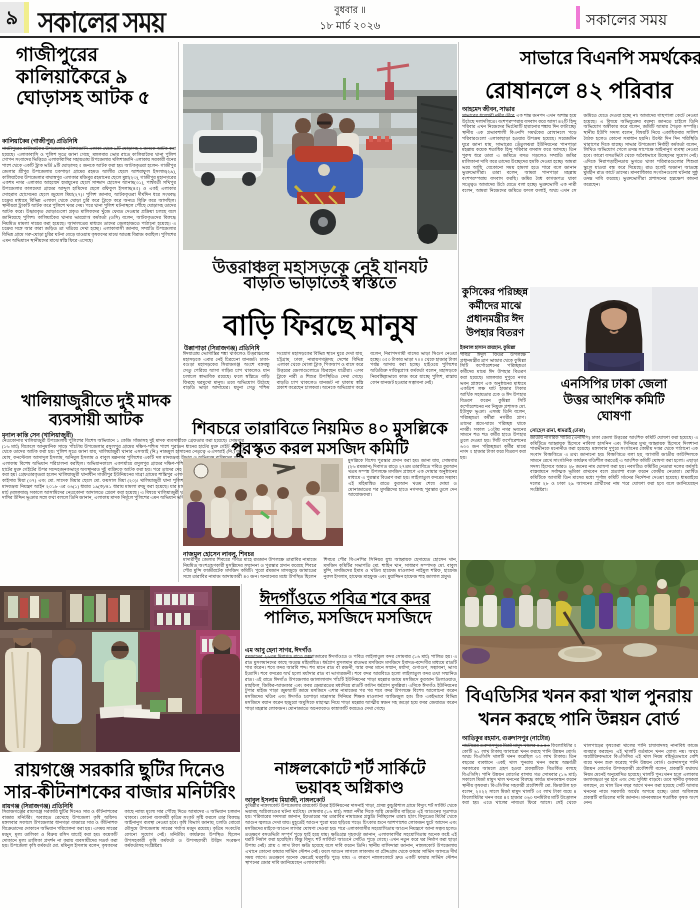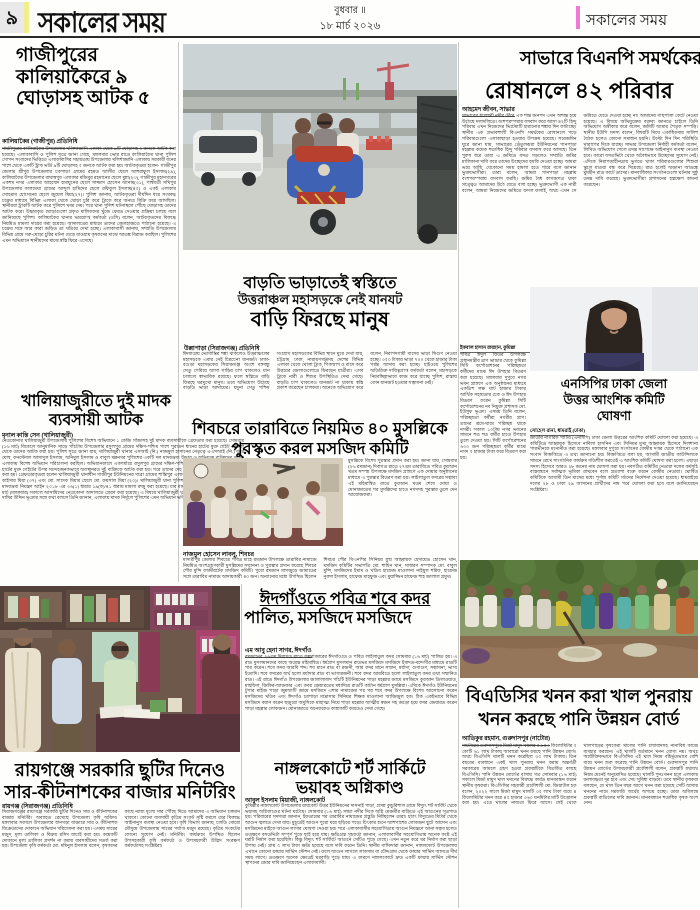--- a/index.html
+++ b/index.html
@@ -152,23 +152,23 @@
       <rect x="104" y="110" width="76" height="44" rx="9" fill="#3f62b5"></rect>
       <rect x="112" y="102" width="58" height="16" rx="6" fill="#b8402f"></rect>
       <circle cx="141" cy="126" r="6" fill="#d8d3c2"></circle>
       <path d="M112 142 L128 158 M152 142 L140 160" stroke="#c8b23a" stroke-width="3"></path>
       <rect x="114" y="148" width="48" height="12" fill="#b23b30"></rect>
       <path d="M118 152 l8 8 M132 150 l8 10 M146 152 l8 8" stroke="#d8c04a" stroke-width="2"></path>
       <circle cx="140" cy="178" r="13" fill="#2c2f30"></circle>
         <circle cx="140" cy="178" r="5" fill="#8d9194"></circle>
     </svg>
   </div>
-  <div class="ab c" style="left:183px;top:254px;width:274px;font-size:13px;font-weight:600;margin-top:36px;">উত্তরাঞ্চল মহাসড়কে নেই যানযট</div>
+  <div class="ab c" style="left:183px;top:254px;width:274px;font-size:17px;font-weight:600;">উত্তরাঞ্চল মহাসড়কে নেই যানযট</div>
   <div class="ab hl c" style="left:183px;top:270px;width:274px;font-size:16px;">বাড়তি ভাড়াতেই স্বস্তিতে</div>
-  <div class="ab hl c" style="left:183px;top:304px;width:274px;font-size:20px;">বাড়ি ফিরছে মানুষ</div>
+  <div class="ab hl c" style="left:183px;top:304px;width:274px;font-size:28px;">বাড়ি ফিরছে মানুষ</div>
   <div class="ab by" style="left:184px;top:343px;">উল্লাপাড়া (সিরাজগঞ্জ) প্রতিনিধি</div>
   <div class="ab body-sm cols3" style="left:183px;top:351px;width:274px;height:62px;">ঈদযাত্রায় ভোগান্তির শঙ্কা থাকলেও উত্তরাঞ্চলের মহাসড়কে এবার নেই চিরচেনা যানজট। ঢাকা-বগুড়া মহাসড়কের সিরাজগঞ্জ অংশে বঙ্গবন্ধু সেতু পেরিয়ে আসা গাড়ির চাপ থাকলেও যান চলাচল স্বাভাবিক রয়েছে। ফলে স্বস্তিতে বাড়ি ফিরছে ঘরমুখো মানুষ। তবে অভিযোগ উঠেছে বাড়তি ভাড়া আদায়ের। যমুনা সেতু পশ্চিম সংযোগ মহাসড়কের বিভিন্ন স্থানে ঘুরে দেখা যায়, চট্টগ্রাম, ঢাকা, নারায়ণগঞ্জসহ দেশের বিভিন্ন এলাকা থেকে খোলা ট্রাক, পিকআপ ও বাসে করে উত্তরের জেলাগুলোতে ফিরছেন যাত্রীরা। এসব ট্রাকে নারী ও শিশুর উপস্থিতিও দেখা গেছে। বাড়তি চাপ থাকলেও যানজট না থাকায় স্বস্তি প্রকাশ করেছেন চালকরা। অনেকে অভিযোগ করে বলেন, নিরাপদগামী বাসের ভাড়া দ্বিগুণ নেওয়া হচ্ছে। ৩৫০ টাকার ভাড়া ৭০০ থেকে হাজার টাকা পর্যন্ত আদায় করা হচ্ছে। হাইওয়ে পুলিশের অতিরিক্ত দায়িত্বপ্রাপ্ত কর্মকর্তা বলেন, মহাসড়কে নিরবচ্ছিন্নভাবে কাজ করে যাচ্ছে পুলিশ, রাস্তায় কোন যানজট হওয়ার সম্ভাবনা নেই।</div>
 
   <div class="ab hl c" style="left:183px;top:416px;width:274px;font-size:16.5px;">শিবচরে তারাবিতে নিয়মিত ৪০ মুসল্লিকে</div>
   <div class="ab hl c" style="left:183px;top:436px;width:274px;font-size:16.5px;">পুরস্কৃত করল মসজিদ কমিটি</div>
 
   <div class="ab" style="left:183px;top:458px;width:160px;height:88px;">
     <svg width="160" height="88" viewBox="0 0 160 88">
       <rect width="160" height="88" fill="#d6cdbd"></rect>
       <rect y="70" width="160" height="18" fill="#7c4b44"></rect>
@@ -191,34 +191,35 @@
       <path d="M124 44 l12 12" stroke="#d06a8a" stroke-width="4"></path>
       <rect x="62" y="52" width="32" height="5" fill="#caa287"></rect>
       <path d="M78 54 l8 6" stroke="#58b858" stroke-width="3"></path>
     </svg>
   </div>
   <div class="ab body-sm" style="left:348px;top:458px;width:109px;height:88px;">মুসল্লিকে বিশেষ পুরস্কার প্রদান করা হয়। জানা যায়, সোমবার (২৬ রমজান) দিবাগত রাতে ২৭তম তারাবিতে পবিত্র কুরআন খতম সম্পন্ন উপলক্ষে মসজিদ প্রাঙ্গণে এক দোয়ার অনুষ্ঠানের মাধ্যমে এ পুরস্কার বিতরণ করা হয়। লাইলাতুল কদরের সম্ভাব্য এই মহিমান্বিত রাতে কুরআন খতম শেষে দোয়া ও মোনাজাতের পর মুসল্লিদের হাতে নগদসহ পুরস্কার তুলে দেন আয়োজকরা।</div>
   <div class="ab by" style="left:183px;top:549px;">নাজমুল হোসেন লাবলু, শিবচর</div>
   <div class="ab body-sm cols2" style="left:183px;top:557px;width:274px;height:25px;">মাদারীপুর জেলার শিবচরে পবিত্র মাহে রমজান উপলক্ষে তারাবির নামাজে নিয়মিত অংশগ্রহণকারী মুসল্লিদের সম্মাননা ও পুরস্কার প্রদান করেছে শিবচর পৌর মুন্সি কাজীরটেক মসজিদ কমিটি। পুরো রমজান মাসজুড়ে জামাতের সঙ্গে তারাবির নামাজ আদায়কারী ৪০ জন। অন্যান্যের মধ্যে উপস্থিত ছিলেন শিবচর পৌর বিএনপির সিনিয়র যুগ্ম আহ্বায়ক হেদায়েত হোসেন খান, মসজিদ কমিটির সভাপতি মো. শাহিন খান, সাধারণ সম্পাদক মো. বাবুল মুন্সি, মসজিদের ইমাম ও খতিব হাফেজ মাওলানা নাইমুল শরিফ, হাফেজ নুরুল ইসলাম, হাফেজ মাহফুজ এবং মুয়াজ্জিন হাফেজ শাহ জালাল প্রমুখ।</div>
 
   <div class="ab hl c" style="left:243px;top:586px;width:204px;font-size:16.5px;text-decoration:underline;">ঈদগাঁওতে পবিত্র শবে কদর</div>
-  <div class="ab hl c" style="left:243px;top:605px;width:170px;font-size:16.5px;">পালিত, মসজিদে মসজিদে</div>
+  <div class="ab hl c" style="left:243px;top:605px;width:170px;font-size:16.5px;padding-left:20px;">পালিত, মসজিদে মসজিদে</div>
   <div class="ab by" style="left:245px;top:645px;border-bottom:1px solid #555;padding-bottom:1px;">এম আবু হেনা সাগর, ঈদগাঁও</div>
   <div class="ab body-sm" style="left:245px;top:654px;width:212px;height:96px;">রমজানের ২৬তম দিবাগত রাতে কক্সবাজারের ঈদগাঁওতে ও পবিত্র লাইলাতুল কদর সোমবার (১৬ মার্চ) পালিত হয়। এ রাত মুসলমানদের কাছে অত্যন্ত মহিমান্বিত। ধর্মপ্রাণ মুসলমান রাতভর মসজিদে মসজিদে ইবাদত-বন্দেগীর মাধ্যমে রাতটি পার করেন। শবে কদর আরবি শব্দ। শব মানে রাত বা রজনী, আর কদর মানে সম্মান, মর্যাদা, গুণাগুণ, সম্ভাবনা, ভাগ্য ইত্যাদি। শবে কদরের অর্থ হলো মর্যাদার রাত বা ভাগ্যরজনী। শবে কদর আরবিতে হলো লাইলাতুল কদর তথা সম্মানিত রাত। এই রাতে ঈদগাঁও উপজেলার জালালাবাদ পাঁচটি ইউনিয়নের পাড়া মহল্লার জামে মসজিদে কুরআন তিলাওয়াত, মাহফিল, জিকির-আজকার এবং কবর জেয়ারতের মধ্যদিয়ে রাতটি কাটান ধর্মপ্রাণ মুসল্লিরা। এদিকে ঈদগাঁও ইউনিয়নের টুপার মাইজ পাড়া জুমআটি জামে মসজিদে এশার নামাজের পর পর শবে কদর উপলক্ষে বিশেষ আলোচনা করেন মসজিদের খতিব এবং ঈদগাঁও চরপাড়া মাদ্রাসার সিনিয়র শিক্ষক মাওলানা আজিজুল হক। ঠিক একইভাবে বিভিন্ন মসজিদে বয়ান করেন ছজুরো অমুসিকে মাহাত্ম্য নিয়ে পাড়া মহল্লার আত্মীয় স্বজন সহ জড়ো হয়ে কবর জেয়ারত করেন পাড়া মহল্লার লোকজন। মোনাজাতে অনেককেও কান্নাকাটি করতেও দেখা গেছে।</div>
 
   <div class="ab hl c" style="left:243px;top:775px;width:214px;font-size:16.5px;">ভয়াবহ অগ্নিকাণ্ড</div>
   <div class="ab hl c" style="left:243px;top:756px;width:214px;font-size:16.5px;">নাঙ্গলকোটে শর্ট সার্কিটে</div>
   <div class="ab by" style="left:245px;top:795px;">আবুল ইসলাম মিয়াজী, নাঙ্গলকোট</div>
   <div class="ab body-sm" style="left:245px;top:803px;width:212px;height:104px;">কুমিল্লার নাঙ্গলকোট উপজেলার রায়কোট উত্তর ইউনিয়নের দাসনাই পাড়া, প্রসন্ন কুন্ডুরিশাল গ্রামে বিদ্যুৎ শর্ট সার্কিট থেকে ভয়াবহ অগ্নিকাণ্ডের ঘটনা ঘটেছে। সোমবার (১৬ মার্চ) সন্ধ্যা নদীর দিকে অগ্নি মেজবীর বাড়িতে এই আগুনের সূত্রপাত হয়। পরিবারের সদস্যরা জানান, ইফতারের পর তারাবির নামাজের প্রস্তুতি নিচ্ছিলেন তারা। হঠাৎ বিদ্যুতের মিটার থেকে আগুন জ্বলতে দেখা যায়। মুহূর্তেই আগুন পুরো ঘরে ছড়িয়ে পড়ে। চিৎকার শুনে আশপাশের লোকজন ছুটে আসেন এবং মসজিদের মাইকে আগুন লাগার ঘোষণা দেওয়া হয়। পরে এলাকাবাসীর সহযোগিতায় আগুন নিয়ন্ত্রণে আনা সম্ভব হলেও ততক্ষণে বসতভিটা সম্পূর্ণ পুড়ে ছাই হয়ে যায়। ক্ষতিগ্রস্ত গৃহকর্তা জানান, এলাকাবাসীর সহযোগিতায় অনেক কষ্টে এই ঘরটি নির্মাণ করা হয়েছিল। কিন্তু বিদ্যুৎ শর্ট সার্কিটে আগুনে সেটিও পুড়ে গেছে। এখন নতুন করে ঘর নির্মাণ করা ছাড়া উপায় নেই। প্রায় ৫ লাখ টাকা ক্ষতি হয়েছে বলে দাবি করেন তিনি। স্থানীয় বাসিন্দারা জানান, নাঙ্গলকোট উপজেলায় এখানে কোনো ফায়ার সার্ভিস স্টেশন নেই। ফলে আগুন লাগলে লাকসাম বা চৌদ্দগ্রাম থেকে ফায়ার সার্ভিস আসতে দীর্ঘ সময় লাগে। ততক্ষণে অনেক ক্ষেত্রেই ঘরবাড়ি পুড়ে যায়। এ কারণে নাঙ্গলকোটে দ্রুত একটি ফায়ার সার্ভিস স্টেশন স্থাপনের জোর দাবি জানিয়েছেন এলাকাবাসী।</div>
 
   <div class="ab hl c" style="left:460px;top:44px;width:238px;font-size:18px;margin-left:32px;">সাভারে বিএনপি সমর্থকের</div>
   <div class="ab hl c" style="left:460px;top:73px;width:238px;font-size:22px;">রোষানলে ৪২ পরিবার</div>
   <div class="ab by" style="left:462px;top:104px;border-bottom:1px solid #555;padding-bottom:1px;">আহমেদ জীবন, সাভার</div>
   <div class="ab body-sm cols2" style="left:462px;top:113px;width:236px;height:168px;">সাভারের ধলেশ্বরী নদীর তীরে এক শান্ত জনপদ এখন অশান্ত হয়ে উঠেছে দলাদলিতে। বংশপরম্পরায় বসবাস করে আসা ৪২টি হিন্দু পরিবার এখন নিজেদের ভিটেমাটি হারানোর শঙ্কায় দিন কাটাচ্ছে। স্থানীয় এক প্রভাবশালী বিএনপি সমর্থকের রোষানলে পড়ে পরিবারগুলো এলাকাছাড়া হওয়ার উপক্রম হয়েছে। সরেজমিন ঘুরে জানা যায়, সাভারের তেঁতুলঝরা ইউনিয়নের পানপাড়া মহল্লায় কয়েক শতাধিক হিন্দু পরিবার বসবাস করে আসছে। তিন পুরুষ ধরে তারা এ জমিতে বসত গড়লেও সম্প্রতি জমির মালিকানা দাবি করে তাদের উচ্ছেদের হুমকি দেওয়া হচ্ছে। আমরা ভয়ে আছি, যেকোনো সময় হামলা হতে পারে বলে জানান ভুক্তভোগীরা। তারা বলেন, আমরা পানপাড়া মহল্লায় বংশপরম্পরায় বসবাস করছি। জমির বৈধ কাগজপত্র থাকা সত্ত্বেও আমাদের উঠে যেতে বলা হচ্ছে। ভুক্তভোগী এক নারী বলেন, আমরা নিজেদের জমিতে ফসল ফলাই, অথচ এখন সে জমিতে যেতে দেওয়া হচ্ছে না। আমাদের গাছপালা কেটে নেওয়া হয়েছে। এ বিষয়ে অভিযুক্তের বক্তব্য জানতে চাইলে তিনি অভিযোগ অস্বীকার করে বলেন, জমিটি আমার পৈতৃক সম্পত্তি। স্থানীয় ইউপি সদস্য বলেন, বিষয়টি নিয়ে একাধিকবার সালিশ বৈঠক হলেও কোনো সমাধান হয়নি। উল্টো দিন দিন পরিস্থিতি খারাপের দিকে যাচ্ছে। সাভার উপজেলা নির্বাহী কর্মকর্তা বলেন, লিখিত অভিযোগ পেলে তদন্ত সাপেক্ষে আইনানুগ ব্যবস্থা নেওয়া হবে। কারো বসতভিটা থেকে অবৈধভাবে উচ্ছেদের সুযোগ নেই। এদিকে নিরাপত্তাহীনতায় ভুগতে থাকা পরিবারগুলোর শিশুরা স্কুলে যাওয়া বন্ধ করে দিয়েছে। রাত হলেই অজানা আতঙ্কে ঘুমহীন রাত কাটে তাদের। মানবাধিকার সংগঠনগুলো ঘটনার সুষ্ঠু তদন্ত দাবি করেছে। ভুক্তভোগীরা প্রশাসনের হস্তক্ষেপ কামনা করেছেন।</div>
 
+  <div class="ab hl" style="left:460px;top:285px;width:70px;font-size:10px;line-height:1.35;text-align:center;">কুসিকের পরিচ্ছন্ন কর্মীদের মাঝে প্রধানমন্ত্রীর ঈদ উপহার বিতরণ</div>
   <div class="ab by" style="left:460px;top:344px;width:70px;font-size:4.8px;border-bottom:1px solid #666;">ইকবাল হাসান রায়হান, কুমিল্লা</div>
   <div class="ab body-sm" style="left:460px;top:352px;width:66px;height:206px;">পবিত্র ঈদুল ফিতর উপলক্ষে প্রধানমন্ত্রীর ত্রাণ ভান্ডার থেকে কুমিল্লা সিটি কর্পোরেশনের পরিচ্ছন্নতা কর্মীদের মাঝে ঈদ উপহার বিতরণ করা হয়েছে। মঙ্গলবার দুপুরে নগর ভবন প্রাঙ্গণে এক অনুষ্ঠানের মাধ্যমে একত্রিশ লক্ষ ঘাট হাজার টাকার আর্থিক সহায়তার চেক ও ঈদ উপহার বিতরণ করেন কুমিল্লা সিটি কর্পোরেশনের নব নিযুক্ত প্রশাসক মো. ইউসুফ ভূঞা। এসময় তিনি বলেন, পরিচ্ছন্নতা কর্মীরা নগরীর প্রাণ। তাদের শ্রমে-ঘামে পরিচ্ছন্ন থাকে নগরী। সকাল ১০টায় নগর ভবনের সামনে শত শত কর্মীর হাতে উপহার তুলে দেওয়া হয়। সিটি কর্পোরেশনের ৬৩৩ জন পরিচ্ছন্নতা কর্মীর মাঝে নগদ ৫ হাজার টাকা করে বিতরণ করা হয়।</div>
 
   <div class="ab" style="left:530px;top:287px;width:168px;height:84px;">
     <svg width="168" height="84" viewBox="0 0 168 84">
       <rect width="168" height="84" fill="#f0f1f3"></rect>
       <rect x="122" width="46" height="84" fill="#e6e7eb"></rect>
       <path d="M60 22 q24 -18 48 0 q7 28 3 62 l-54 0 q-4 -34 3 -62" fill="#2c241f"></path>
       <circle cx="84" cy="30" r="13" fill="#c99d7e"></circle>
       <path d="M71 26 q13 -10 26 0 l0 -6 q-13 -9 -26 0 z" fill="#241d19"></path>

